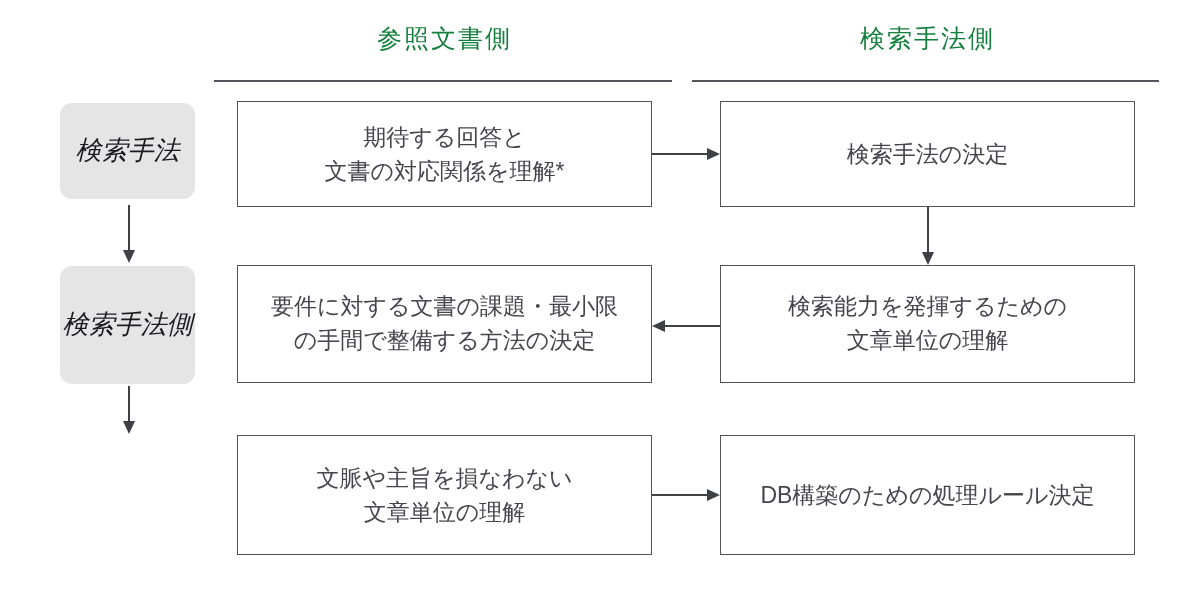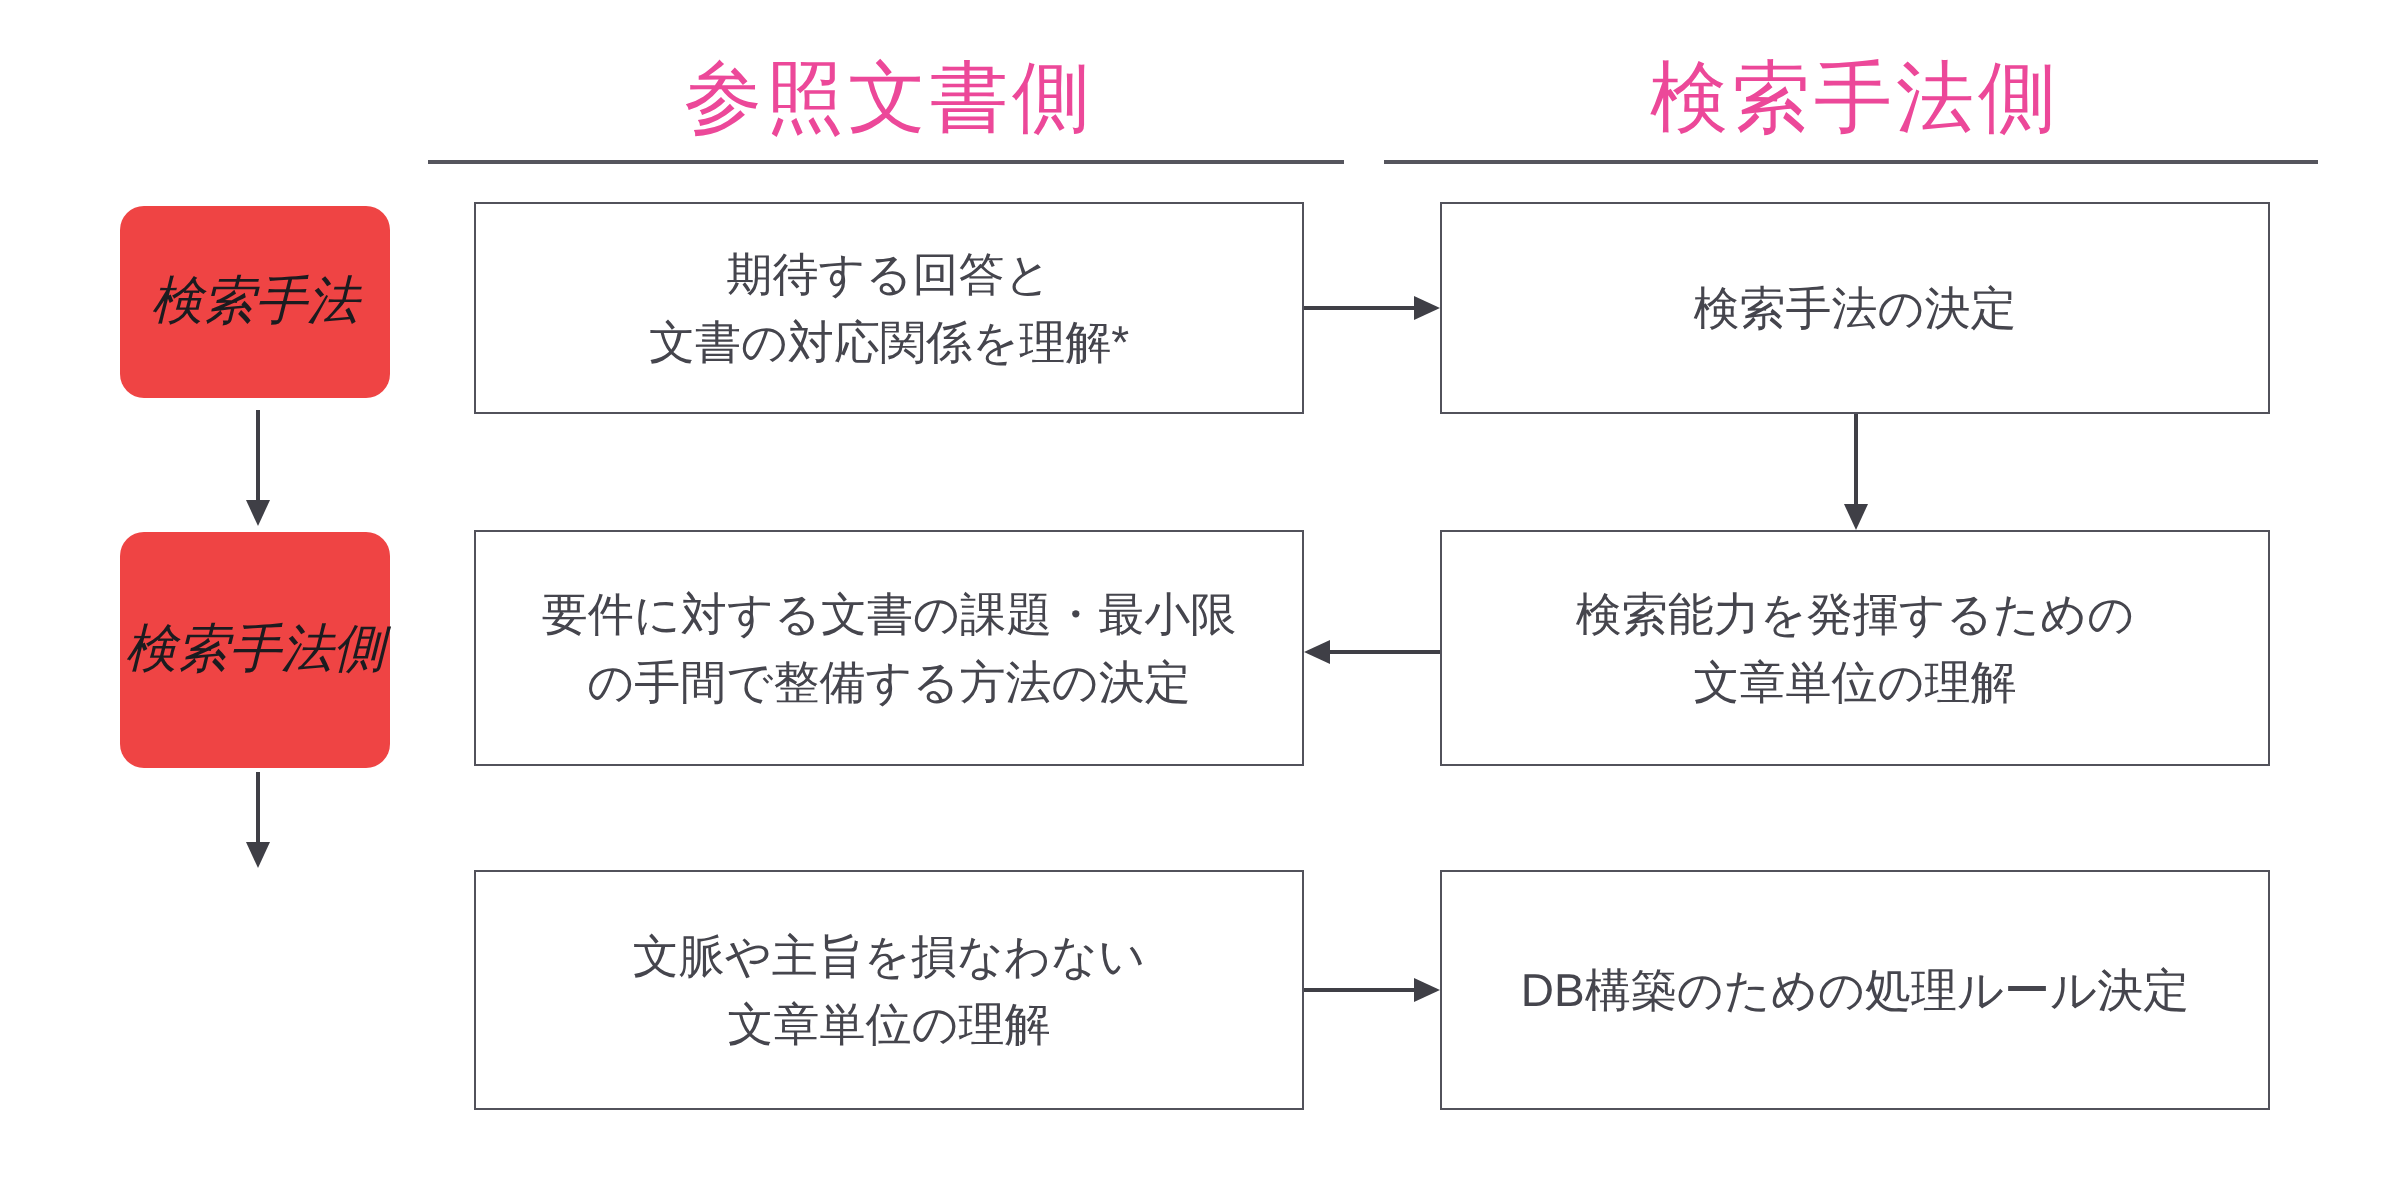--- a/index.html
+++ b/index.html
@@ -15,43 +15,43 @@
     overflow: hidden;
     font-family: "Liberation Sans", "DejaVu Sans", sans-serif;
   }
 
   
   .col-title {
     position: absolute;
     top: 22px;
     width: 415px;
     text-align: center;
-    font-size: 39px;
+    font-size: 25px;
     font-weight: 400;
-    color: #ec4899;
+    color: #15803d;
     letter-spacing: 2px;
   }
   .col-title.left  { left: 237px; }
   .col-title.right { left: 720px; }
 
   .col-underline {
     position: absolute;
     top: 80px;
     height: 2px;
     background: #55555d;
   }
   .col-underline.left  { left: 214px; width: 458px; }
   .col-underline.right { left: 692px; width: 467px; }
 
   
   .stage {
     position: absolute;
     left: 60px;
     width: 135px;
-    background: #ef4444;
+    background: #e5e5e5;
     border-radius: 12px;
     display: flex;
     align-items: center;
     justify-content: center;
     text-align: center;
     font-style: italic;
     font-size: 26px;
     line-height: 1.3;
     color: #1b1b1f;
     white-space: pre-line;
@@ -72,21 +72,21 @@
     justify-content: center;
     text-align: center;
     font-size: 23px;
     line-height: 1.5;
     color: #45454d;
     white-space: pre-line;
   }
   .box.col-l { left: 237px; }
   .box.col-r { left: 720px; }
   .box.r1 { top: 101px; height: 106px; }
-  .box.r2 { top: 265px; height: 118px; }
+  .box.r2 { top: 265px; height: 118px; font-family: Liberation Serif, serif; }
   .box.r3 { top: 435px; height: 120px; }
 
   
   .arrow { position: absolute; }
   .arrow svg { display: block; }
 </style>
 </head>
 <body>
 
 <div class="canvas">

